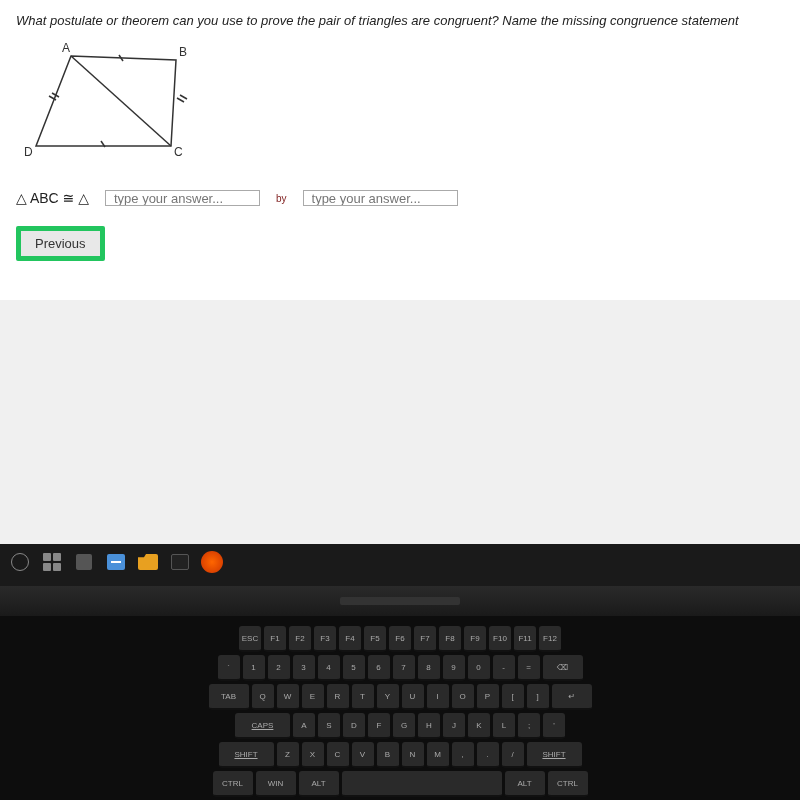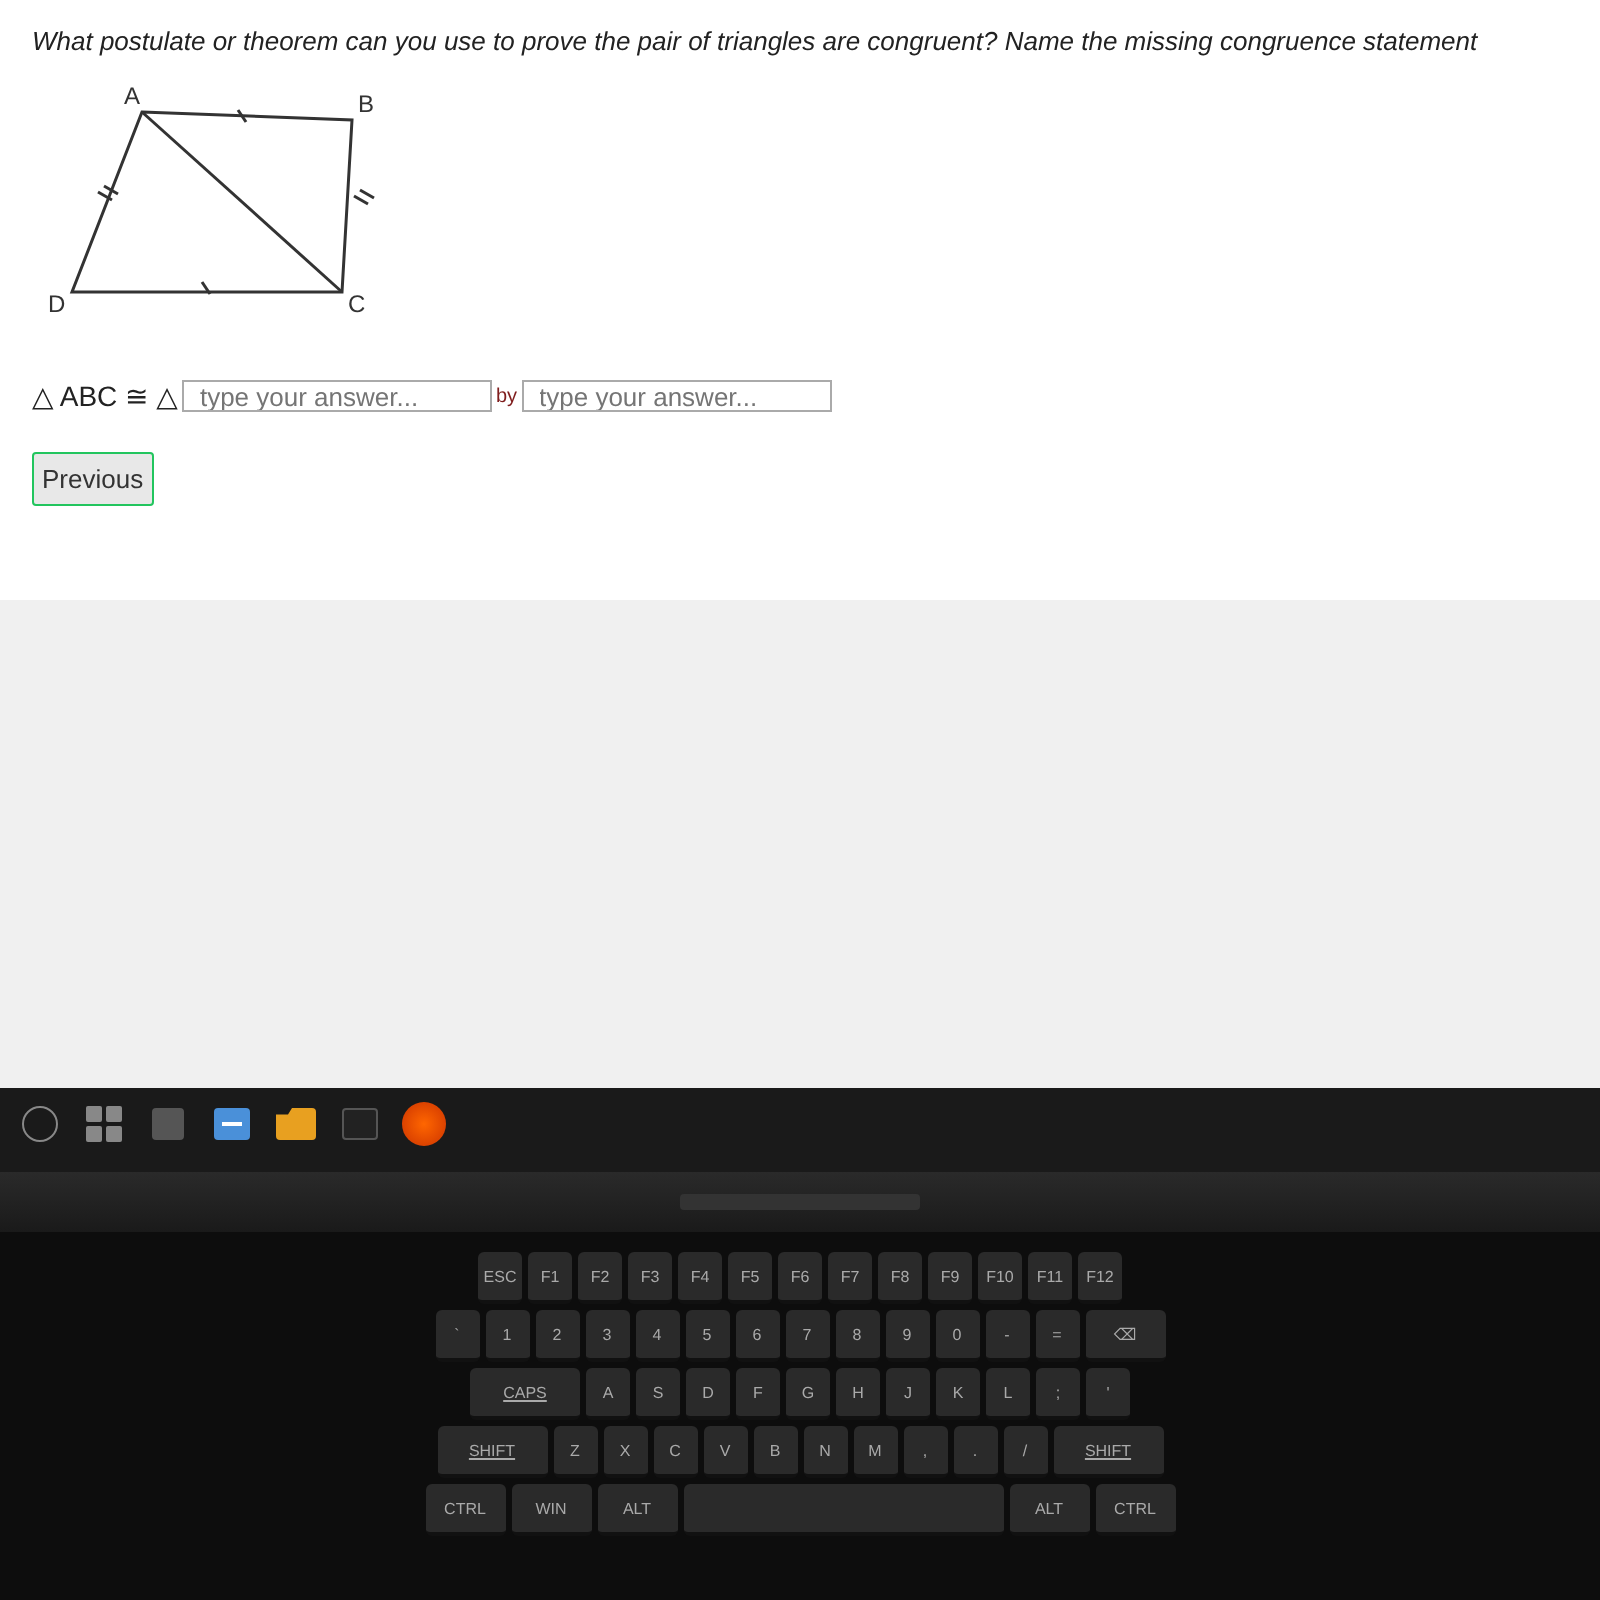--- a/index.html
+++ b/index.html
@@ -40,21 +40,21 @@
       padding: 4px 0;
     }
 
     svg.diagram {
       display: block;
     }
 
     .answer-row {
       display: flex;
       align-items: center;
-      gap: 2px;
+      gap: 16px;
       margin-bottom: 20px;
       font-size: 14px;
       color: #222;
       flex-wrap: nowrap;
     }
 
     .equation-label {
       font-size: 14px;
       color: #222;
       white-space: nowrap;
@@ -70,23 +70,23 @@
       outline: none;
       background: #fff;
     }
 
     .by-label {
       font-size: 10px;
       color: #7f1d1d;
     }
 
     .previous-btn {
-      border: 1px solid #22c55e;
+      border: 5px solid #22c55e;
       background: #e8e8e8;
-      padding: 5px 4px;
+      padding: 5px 14px;
       font-size: 13px;
       color: #333;
       cursor: pointer;
       border-radius: 2px;
     }
 
     .taskbar {
       width: 800px;
       height: 36px;
       background: #1a1a1a;
@@ -331,20 +331,36 @@
       <div class="key">6</div>
       <div class="key">7</div>
       <div class="key">8</div>
       <div class="key">9</div>
       <div class="key">0</div>
       <div class="key">-</div>
       <div class="key">=</div>
       <div class="key key-wide">⌫</div>
     </div>
     <div class="keyboard-row">
+      <div class="key key-wide">TAB</div>
+      <div class="key">Q</div>
+      <div class="key">W</div>
+      <div class="key">E</div>
+      <div class="key">R</div>
+      <div class="key">T</div>
+      <div class="key">Y</div>
+      <div class="key">U</div>
+      <div class="key">I</div>
+      <div class="key">O</div>
+      <div class="key">P</div>
+      <div class="key">[</div>
+      <div class="key">]</div>
+      <div class="key key-wide">↵</div>
+    </div>
+    <div class="keyboard-row">
       <div class="key key-wider">CAPS</div>
       <div class="key">A</div>
       <div class="key">S</div>
       <div class="key">D</div>
       <div class="key">F</div>
       <div class="key">G</div>
       <div class="key">H</div>
       <div class="key">J</div>
       <div class="key">K</div>
       <div class="key">L</div>

